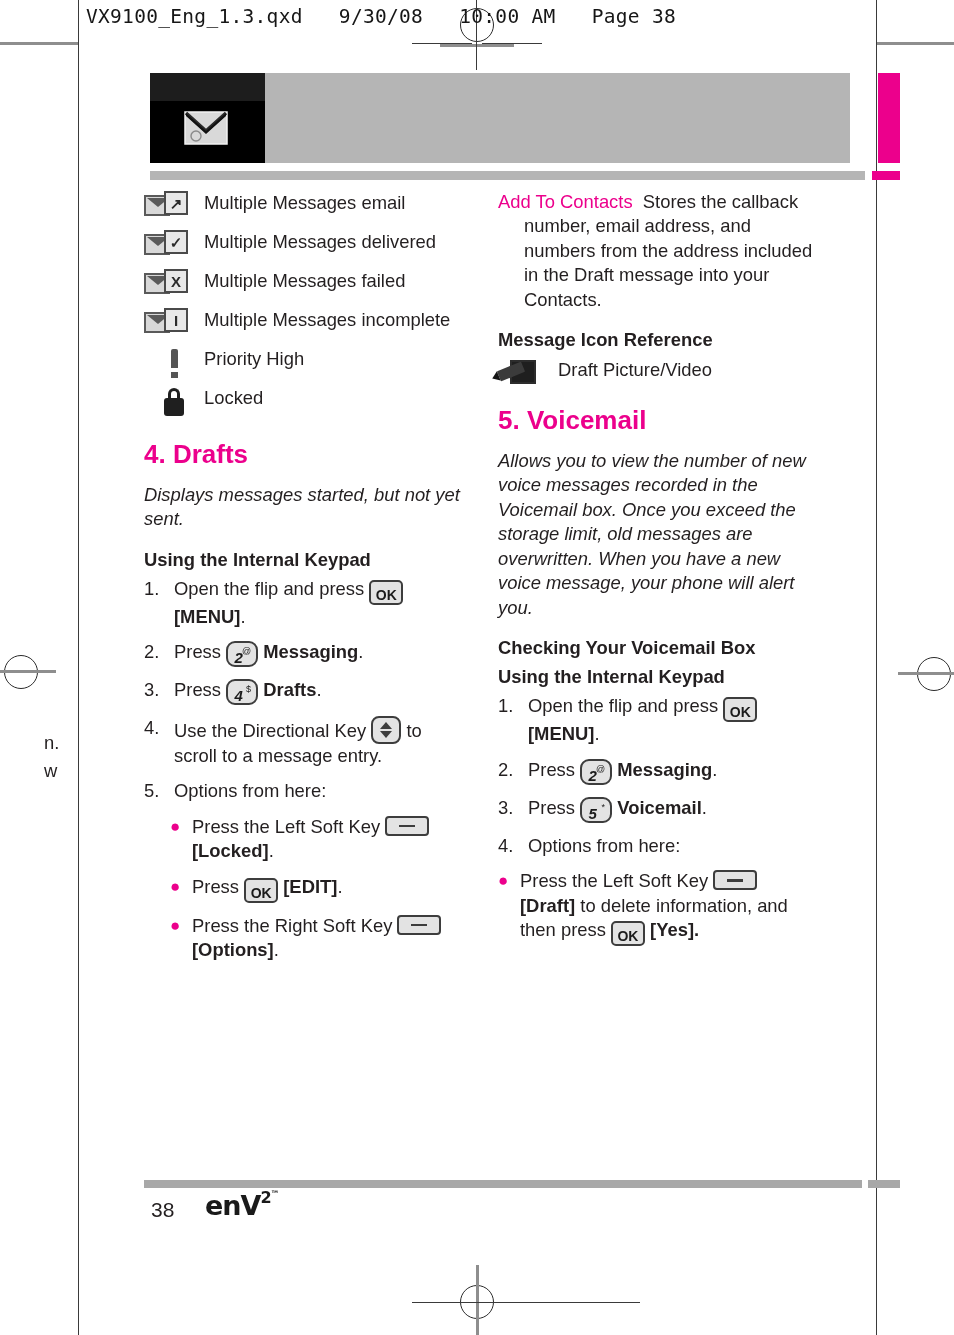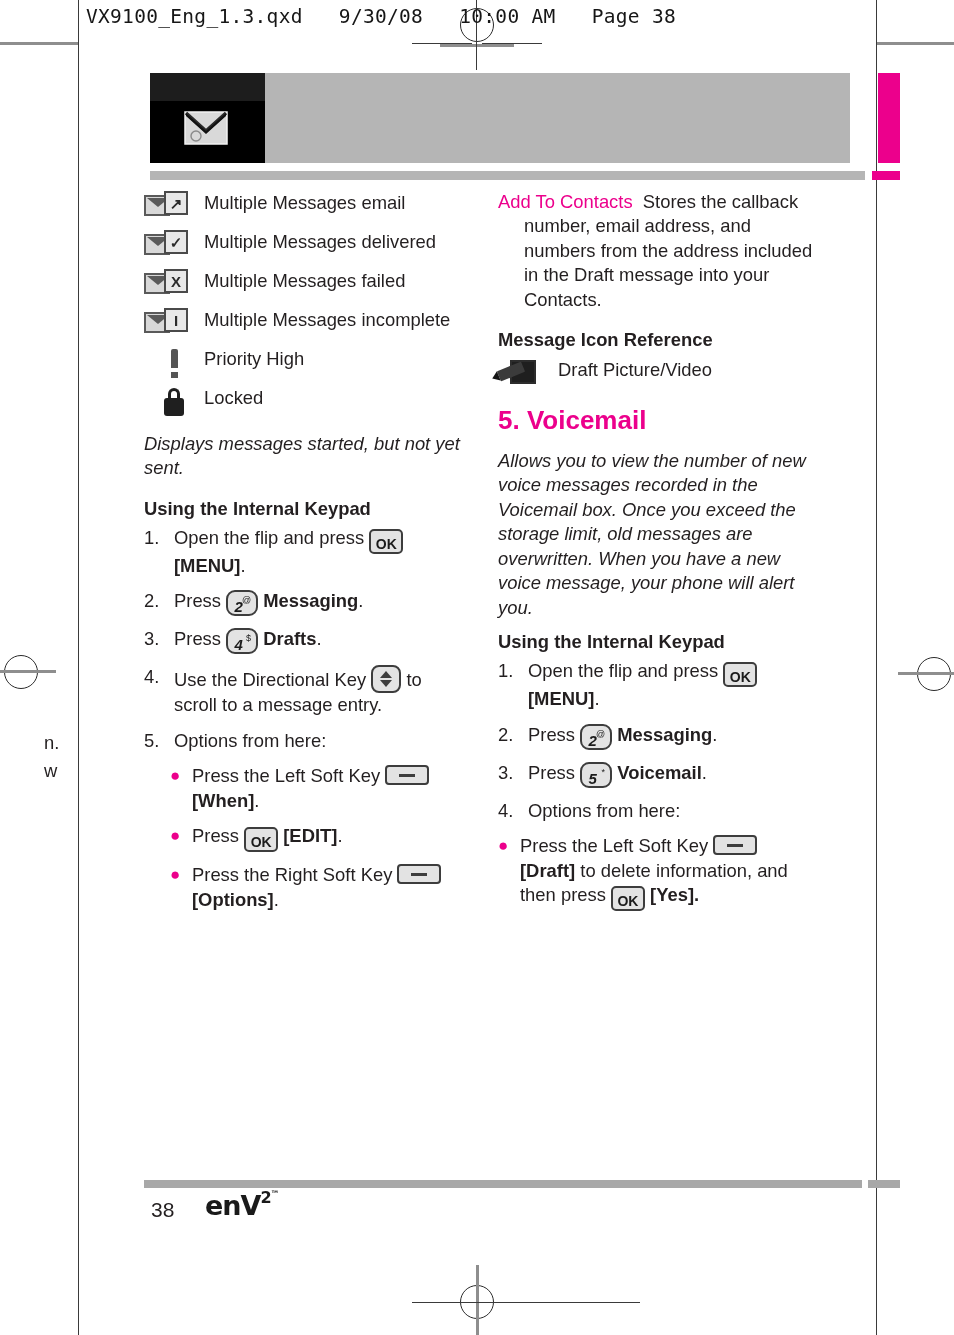--- a/index.html
+++ b/index.html
@@ -571,20 +571,21 @@
   <div class="icon-row">
     <div class="icon-cell narrow">
       <span class="glyph-lock">
         <span class="shackle"></span>
           <span class="body"></span>
       </span>
     </div>
     <div class="icon-label">Locked</div>
   </div>
 
+  <h2 class="section first">4. Drafts</h2>
   <p class="body">Displays messages started, but not yet sent.</p>
   <h3 class="sub">Using the Internal Keypad</h3>
 
   <div class="step">
     <div class="num">1.</div>
     <div class="txt"><span>Open the flip and press </span><span class="key key-ok">OK</span> <strong>[MENU]</strong><span>.</span></div>
   </div>
 
   <div class="step">
     <div class="num">2.</div>
@@ -601,21 +602,21 @@
     <div class="txt"><span>Use the Directional Key </span><span class="key key-dir"><span class="up"></span><span class="dn"></span></span><span> to scroll to a message entry.</span></div>
   </div>
 
   <div class="step">
     <div class="num">5.</div>
     <div class="txt">Options from here:</div>
   </div>
 
   <div class="bullet">
     <div class="dot">●</div>
-    <div class="txt"><span>Press the Left Soft Key </span><span class="key key-soft"></span><br><strong>[When]</strong><span>.</span></div>
+    <div class="txt"><span>Press the Left Soft Key </span><span class="key key-soft"></span><br><strong>[Locked]</strong><span>.</span></div>
   </div>
 
   <div class="bullet">
     <div class="dot">●</div>
     <div class="txt"><span>Press </span><span class="key key-ok">OK</span> <strong>[EDIT]</strong><span>.</span></div>
   </div>
 
   <div class="bullet">
     <div class="dot">●</div>
     <div class="txt"><span>Press the Right Soft Key </span><span class="key key-soft"></span><br><strong>[Options]</strong><span>.</span></div>
@@ -640,20 +641,21 @@
         <span class="page filled"></span>
         <span class="pencil"></span>
       </span>
     </div>
     <div class="icon-label">Draft Picture/Video</div>
   </div>
 
   <h2 class="section">5. Voicemail</h2>
   <p class="body">Allows you to view the number of new voice messages recorded in the Voicemail box. Once you exceed the storage limit, old messages are overwritten. When you have a new voice message, your phone will alert you.</p>
 
+  <h3 class="sub">Checking Your Voicemail Box</h3>
   <h3 class="sub tight">Using the Internal Keypad</h3>
 
   <div class="step">
     <div class="num">1.</div>
     <div class="txt"><span>Open the flip and press </span><span class="key key-ok">OK</span> <strong>[MENU]</strong><span>.</span></div>
   </div>
 
   <div class="step">
     <div class="num">2.</div>
     <div class="txt"><span>Press </span><span class="key key-num"><span>2</span><sup>@</sup></span> <strong>Messaging</strong><span>.</span></div>

